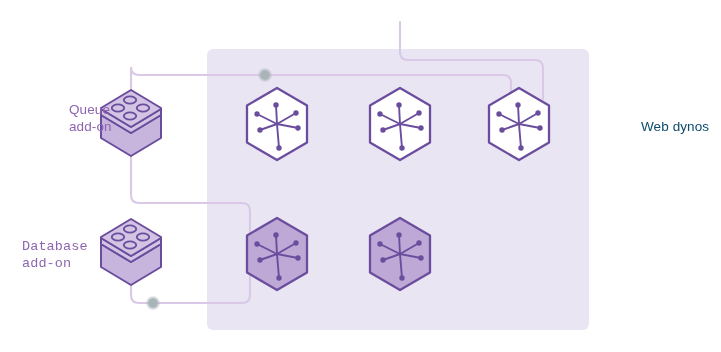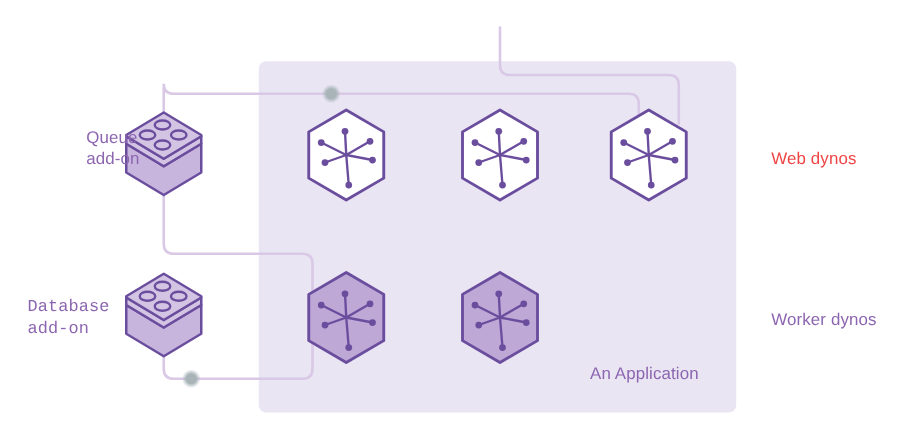--- a/index.html
+++ b/index.html
@@ -149,19 +149,17 @@
       <use href="#dyno-glyph"></use>
     </g>
   </svg>
 
   <div class="label" id="label-queue" style="color: rgb(140, 101, 176); margin-left: 47px;">Queue
 add-on</div>
 
   <div class="label" id="label-database" style="color: rgb(140, 101, 176); font-family: Liberation Mono, monospace;">Database
 add-on</div>
 
-  <div class="label" id="label-web" style="color: #ef4444;">Web dynos</div>
+  <div class="label" id="label-web" style="color: #0c4a6e; margin-left: 24px;">Web dynos</div>
 
-  <div class="label" id="label-worker" style="color: rgb(140, 101, 176);">Worker dynos</div>
 
-  <div class="label" id="label-app" style="color: rgb(140, 101, 176);">An Application</div>
 
 </div>
 
 </body></html>

